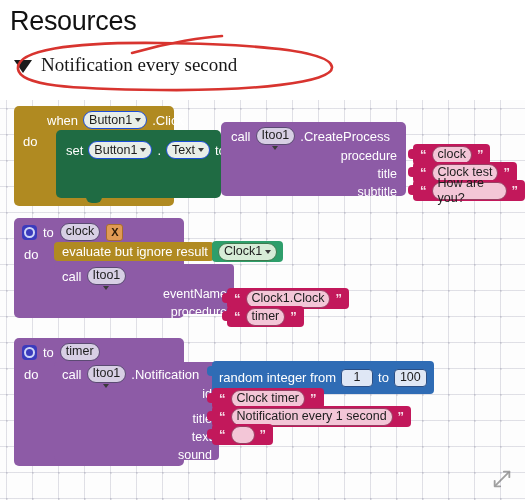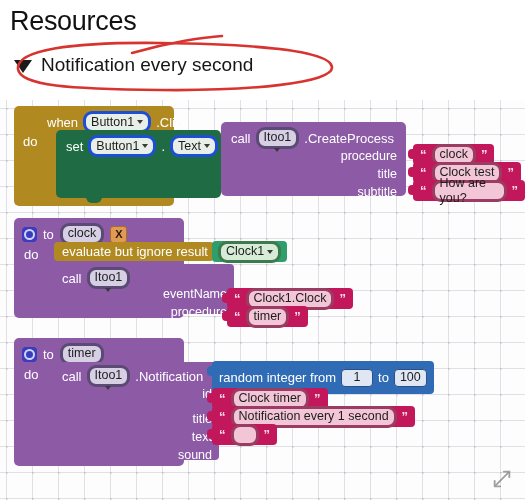--- a/index.html
+++ b/index.html
@@ -10,21 +10,21 @@
   }
   .page{position:relative;width:525px;height:500px;}
 
   
   .page-title{
     position:absolute;left:10px;top:6px;
     font-size:27px;font-weight:normal;letter-spacing:-0.3px;color:#111;
   }
   .collapse-row{
     position:absolute;left:14px;top:54px;
-    display:flex;align-items:center;gap:9px;
+    display:flex;align-items:center;gap:9px;font-family:Liberation Serif, serif;
   }
   .tri-icon{
     width:0;height:0;border-left:9px solid transparent;border-right:9px solid transparent;
     border-top:13px solid #1b1b1b;margin-top:3px;
   }
   .collapse-label{font-size:19px;color:#161616;}
 
   .annotation{position:absolute;left:0;top:34px;width:360px;height:62px;pointer-events:none;}
 
   
@@ -44,40 +44,40 @@
       radial-gradient(circle at 0 0, rgba(150,150,170,.22) 2.1px, transparent 2.4px);
     background-size:26px 26px;background-position:6px 8px;
   }
 
   
   .blk{position:absolute;border-radius:5px;z-index:2;}
   .row{display:flex;align-items:center;white-space:nowrap;}
   .lbl{color:#ffffff;font-size:13px;}
 
   .field{
-    background:#e8eee8;border:3px solid #1d4ed8;border-radius:9px;
+    background:#e8eee8;border:1px solid #1d4ed8;border-radius:9px;
     padding:0 5px;height:16px;line-height:15px;font-size:12.5px;color:#1d1d1d;
     display:inline-flex;align-items:center;gap:3px;
   }
   .field.pink{background:#f3c6d7;border-color:#9a3d62;}
   .field.num{background:#dfe7f5;border:1px solid #2b4f86;border-radius:4px;min-width:20px;justify-content:center;}
   .field.lt{background:#d7ecd7;border-color:#3d7a4e;}
   .field.pur{background:#d7cfe4;border-color:#5b4a73;flex-direction:column;}
   .caret{width:0;height:0;border-left:3.5px solid transparent;border-right:3.5px solid transparent;border-top:4.5px solid #3a3a3a;}
   .qt{color:#f6dfe8;font-size:13px;font-weight:bold;}
 
   
   #b1{left:14px;top:6px;width:160px;height:100px;background:#b08a21;border-radius:5px 5px 5px 5px;}
   #b1 .hdr{position:absolute;left:9px;top:5px;margin-left:24px;}
   #b1 .do{position:absolute;left:9px;top:28px;}
   #b1-inner{
     position:absolute;left:42px;top:24px;width:165px;height:68px;
     background:#1f6b43;border-radius:5px;
   }
-  #b1-inner .r{position:absolute;left:10px;top:5px;gap:5px;}
+  #b1-inner .r{position:absolute;left:10px;top:11px;gap:5px;}
   #b1-notch{position:absolute;left:72px;top:91px;width:16px;height:6px;background:#1f6b43;border-radius:0 0 6px 6px;z-index:3;}
 
   
   #b1-call{left:221px;top:22px;width:185px;height:74px;background:#8d5ba6;}
   #b1-call .ln0{position:absolute;left:10px;top:5px;gap:5px;}
   #b1-call .par{position:absolute;right:9px;}
 
   
   #b2{left:14px;top:118px;width:170px;height:100px;background:#8d5ba6;}
   #b2 .hdr{position:absolute;left:8px;top:5px;gap:6px;}

